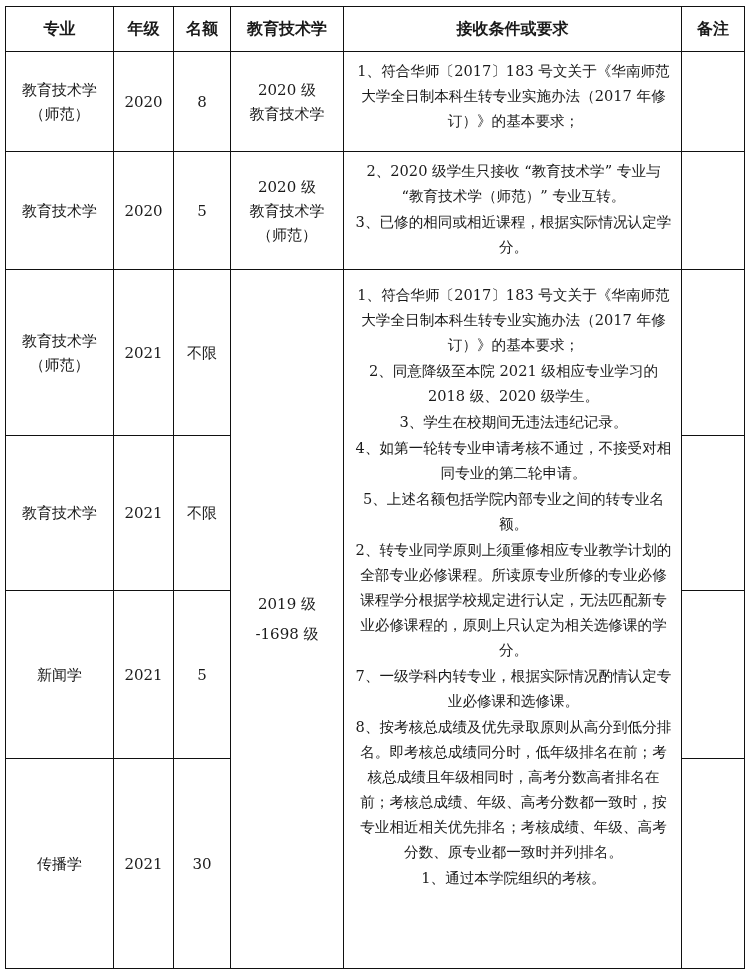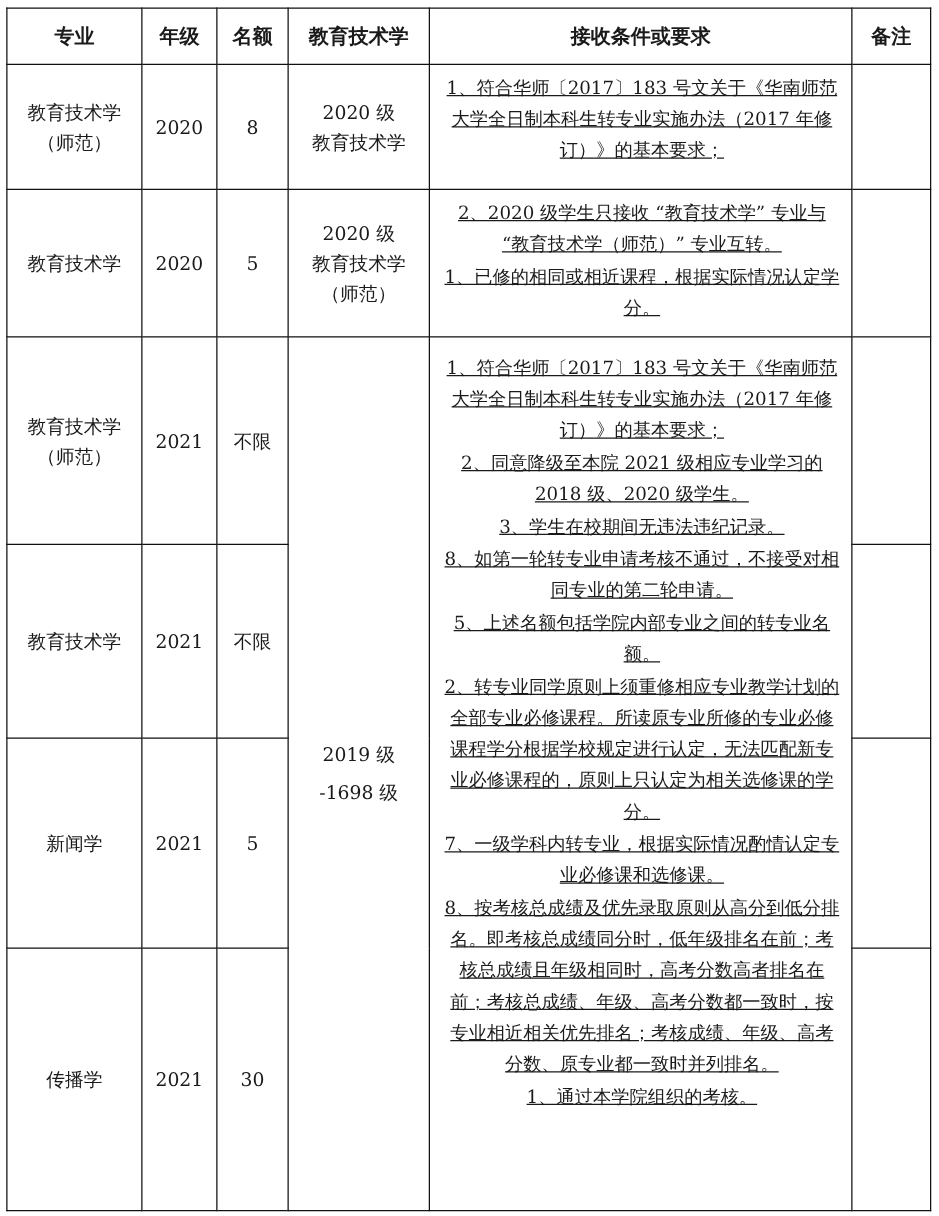--- a/index.html
+++ b/index.html
@@ -4,21 +4,21 @@
 <style>
   html, body { margin: 0; padding: 0; background: #ffffff; }
   body { width: 751px; height: 973px; position: relative; overflow: hidden;
          font-family: "DejaVu Serif", "Liberation Serif", serif; color: #1a1a1a; }
   table.grid { position: absolute; left: 5px; top: 6px; border-collapse: collapse;
                table-layout: fixed; width: 739px; }
   table.grid td, table.grid th { border: 1.5px solid #111; padding: 0; vertical-align: middle;
                text-align: center; font-size: 15px; line-height: 24px; font-weight: normal; }
   table.grid th { font-size: 16px; font-weight: bold; font-family: "DejaVu Sans", "Liberation Sans", sans-serif; }
   .crit { text-align: left; padding: 6px 8px 6px 10px !important;
-          font-size: 14.6px !important; line-height: 25px !important; vertical-align: top !important; text-decoration: underline; }
+          font-size: 14.6px !important; line-height: 25px !important; vertical-align: top !important; }
   .crit p { margin: 0 0 1px 0; }
   .num { font-family: "DejaVu Serif", "Liberation Serif", serif; }
 </style>
 </head>
 <body>
 
 <table class="grid">
   <colgroup>
     <col style="width:108px">
       <col style="width:60px">
@@ -62,41 +62,41 @@
       </td>
       <td class="num">2020</td>
       <td class="num">5</td>
       <td>
         <div>2020 级</div>
         <div>教育技术学</div>
         <div>（师范）</div>
       </td>
       <td class="crit">
         <p>2、2020 级学生只接收 “教育技术学” 专业与 “教育技术学（师范）” 专业互转。</p>
-        <p>1、已修的相同或相近课程，根据实际情况认定学分。</p>
+        <p>3、已修的相同或相近课程，根据实际情况认定学分。</p>
       </td>
       <td></td>
     </tr>
 
     <tr style="height:166px">
       <td>
         <div>教育技术学</div>
         <div>（师范）</div>
       </td>
       <td class="num">2021</td>
       <td>不限</td>
       <td rowspan="4">
         <div>2019 级</div>
         <div style="margin-top:6px">-1698 级</div>
       </td>
       <td rowspan="4" class="crit" style="padding-top:12px !important">
         <p>1、符合华师〔2017〕183 号文关于《华南师范大学全日制本科生转专业实施办法（2017 年修订）》的基本要求；</p>
         <p>2、同意降级至本院 2021 级相应专业学习的 2018 级、2020 级学生。</p>
         <p>3、学生在校期间无违法违纪记录。</p>
-        <p>8、如第一轮转专业申请考核不通过，不接受对相同专业的第二轮申请。</p>
+        <p>4、如第一轮转专业申请考核不通过，不接受对相同专业的第二轮申请。</p>
         <p>5、上述名额包括学院内部专业之间的转专业名额。</p>
         <p>2、转专业同学原则上须重修相应专业教学计划的全部专业必修课程。所读原专业所修的专业必修课程学分根据学校规定进行认定，无法匹配新专业必修课程的，原则上只认定为相关选修课的学分。</p>
         <p>7、一级学科内转专业，根据实际情况酌情认定专业必修课和选修课。</p>
         <p>8、按考核总成绩及优先录取原则从高分到低分排名。即考核总成绩同分时，低年级排名在前；考核总成绩且年级相同时，高考分数高者排名在前；考核总成绩、年级、高考分数都一致时，按专业相近相关优先排名；考核成绩、年级、高考分数、原专业都一致时并列排名。</p>
         <p>1、通过本学院组织的考核。</p>
       </td>
       <td></td>
     </tr>
 
     <tr style="height:155px">

